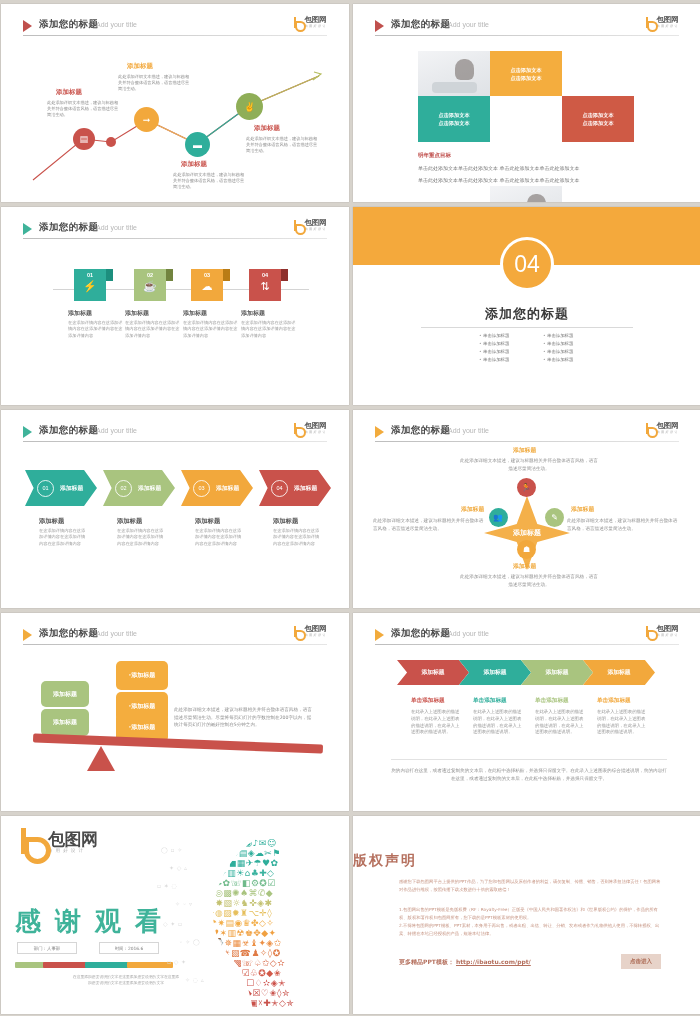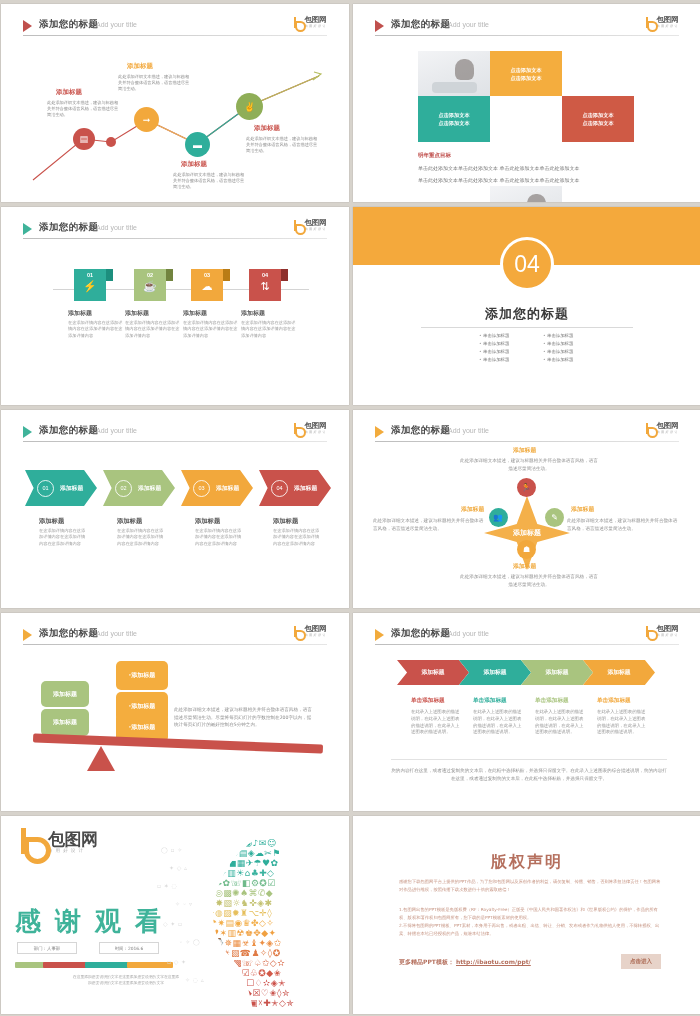--- a/index.html
+++ b/index.html
@@ -192,22 +192,22 @@
     border:1px solid #d6d6d6; display:flex; align-items:center; justify-content:center;
     font-size:4.4px; color:#7d7d7d; }
   .s9 .bar { position:absolute; top:146px; height:6px; border-radius:1px; width:46px; }
   .s9 .sub { position:absolute; left:70px; top:158px; width:110px;
     font-size:3.8px; color:#a3a3a3; line-height:6px; text-align:center; }
   .head-art { position:absolute; right:2px; top:6px; width:190px; height:190px;
     font-size:6.5px; line-height:7px; word-break:break-all; overflow:hidden;
     letter-spacing:.4px; }
 
   
-  .s10 .ct { position:absolute; left:0; right:0; top:36px; text-align:center;
-    font-size:16px; font-weight:bold; color:#b5705e; letter-spacing:2px;}
+  .s10 .ct { position:absolute; left:0; right:0; top:36px; 
+    font-size:14px; font-weight:bold; color:#b5705e; letter-spacing:2px;}
   .s10 .p1 { position:absolute; left:46px; right:40px; top:62px;
     font-size:4.3px; color:#c4917f; line-height:8px; }
   .s10 .p2 { position:absolute; left:46px; right:40px; top:90px;
     font-size:4.3px; color:#c4917f; line-height:8px; }
   .s10 .more { position:absolute; left:46px; top:142px; font-size:6px;
     font-weight:bold; color:#b5705e; }
   .s10 .more a { color:#b5705e; }
   .s10 .btn { position:absolute; right:40px; top:138px;
     background:#e7d3c9; color:#a9664f; font-size:5.5px; font-weight:bold;
     padding:4px 9px; }

